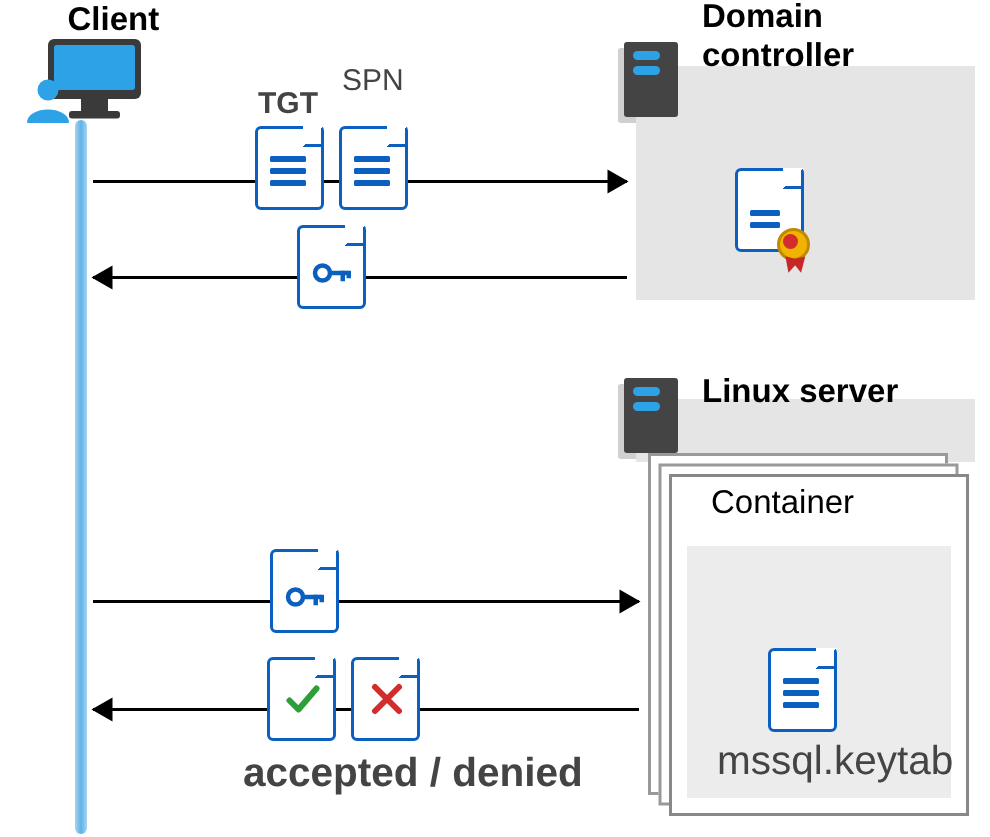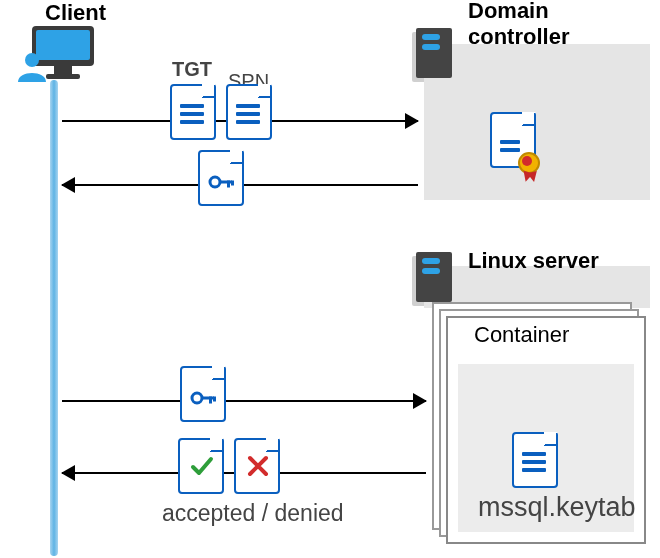--- a/index.html
+++ b/index.html
@@ -156,21 +156,21 @@
   .sql-icon {
     position:absolute; left:510px; top:370px; width:50px;height:50px;
   }
 
   .keytab { position:absolute; left:512px; top:432px;}
   .keytab-label { position:absolute; left:478px; top:492px; font-size:27px; color:#444;}
 
   .key-svg{position:absolute;left:8px;top:20px;}
   .check-svg, .x-svg { position:absolute; left:10px; top:14px;}
 
-  .status-label { position:absolute; left:162px; top:500px; font-size:23px; color:#444;}
+  .status-label { position:absolute; left:162px; top:500px; font-size:27px; color:#444;font-weight:bold;}
 
 </style>
 </head>
 <body>
 
 <div class="canvas">
 
   <div class="client-title">Client</div>
   <div class="monitor">
     <svg viewBox="0 0 66 56" width="66" height="56">
@@ -221,21 +221,21 @@
 
 
   <div class="doc-icon keytab">
     <div class="doc-fold"></div>
       <div class="doc-lines"></div>
   </div>
   <div class="keytab-label">mssql.keytab</div>
 
   <div class="row arrow-right" style="top:120px; width:356px;"></div>
   <div class="doc-label" style="left:172px; top:58px;font-weight:bold;">TGT</div>
-  <div class="doc-label" style="left:228px; top:70px;">SPN</div>
+  <div class="doc-label" style="left:228px; top:43px;">SPN</div>
   <div class="doc-icon" style="left:170px; top:84px;">
       <div class="doc-fold"></div>
       <div class="doc-lines"></div>
     </div>
   <div class="doc-icon" style="left:226px; top:84px;">
       <div class="doc-fold"></div>
       <div class="doc-lines"></div>
     </div>
 
   <div class="row arrow-left" style="top:184px; width:356px;"></div>

